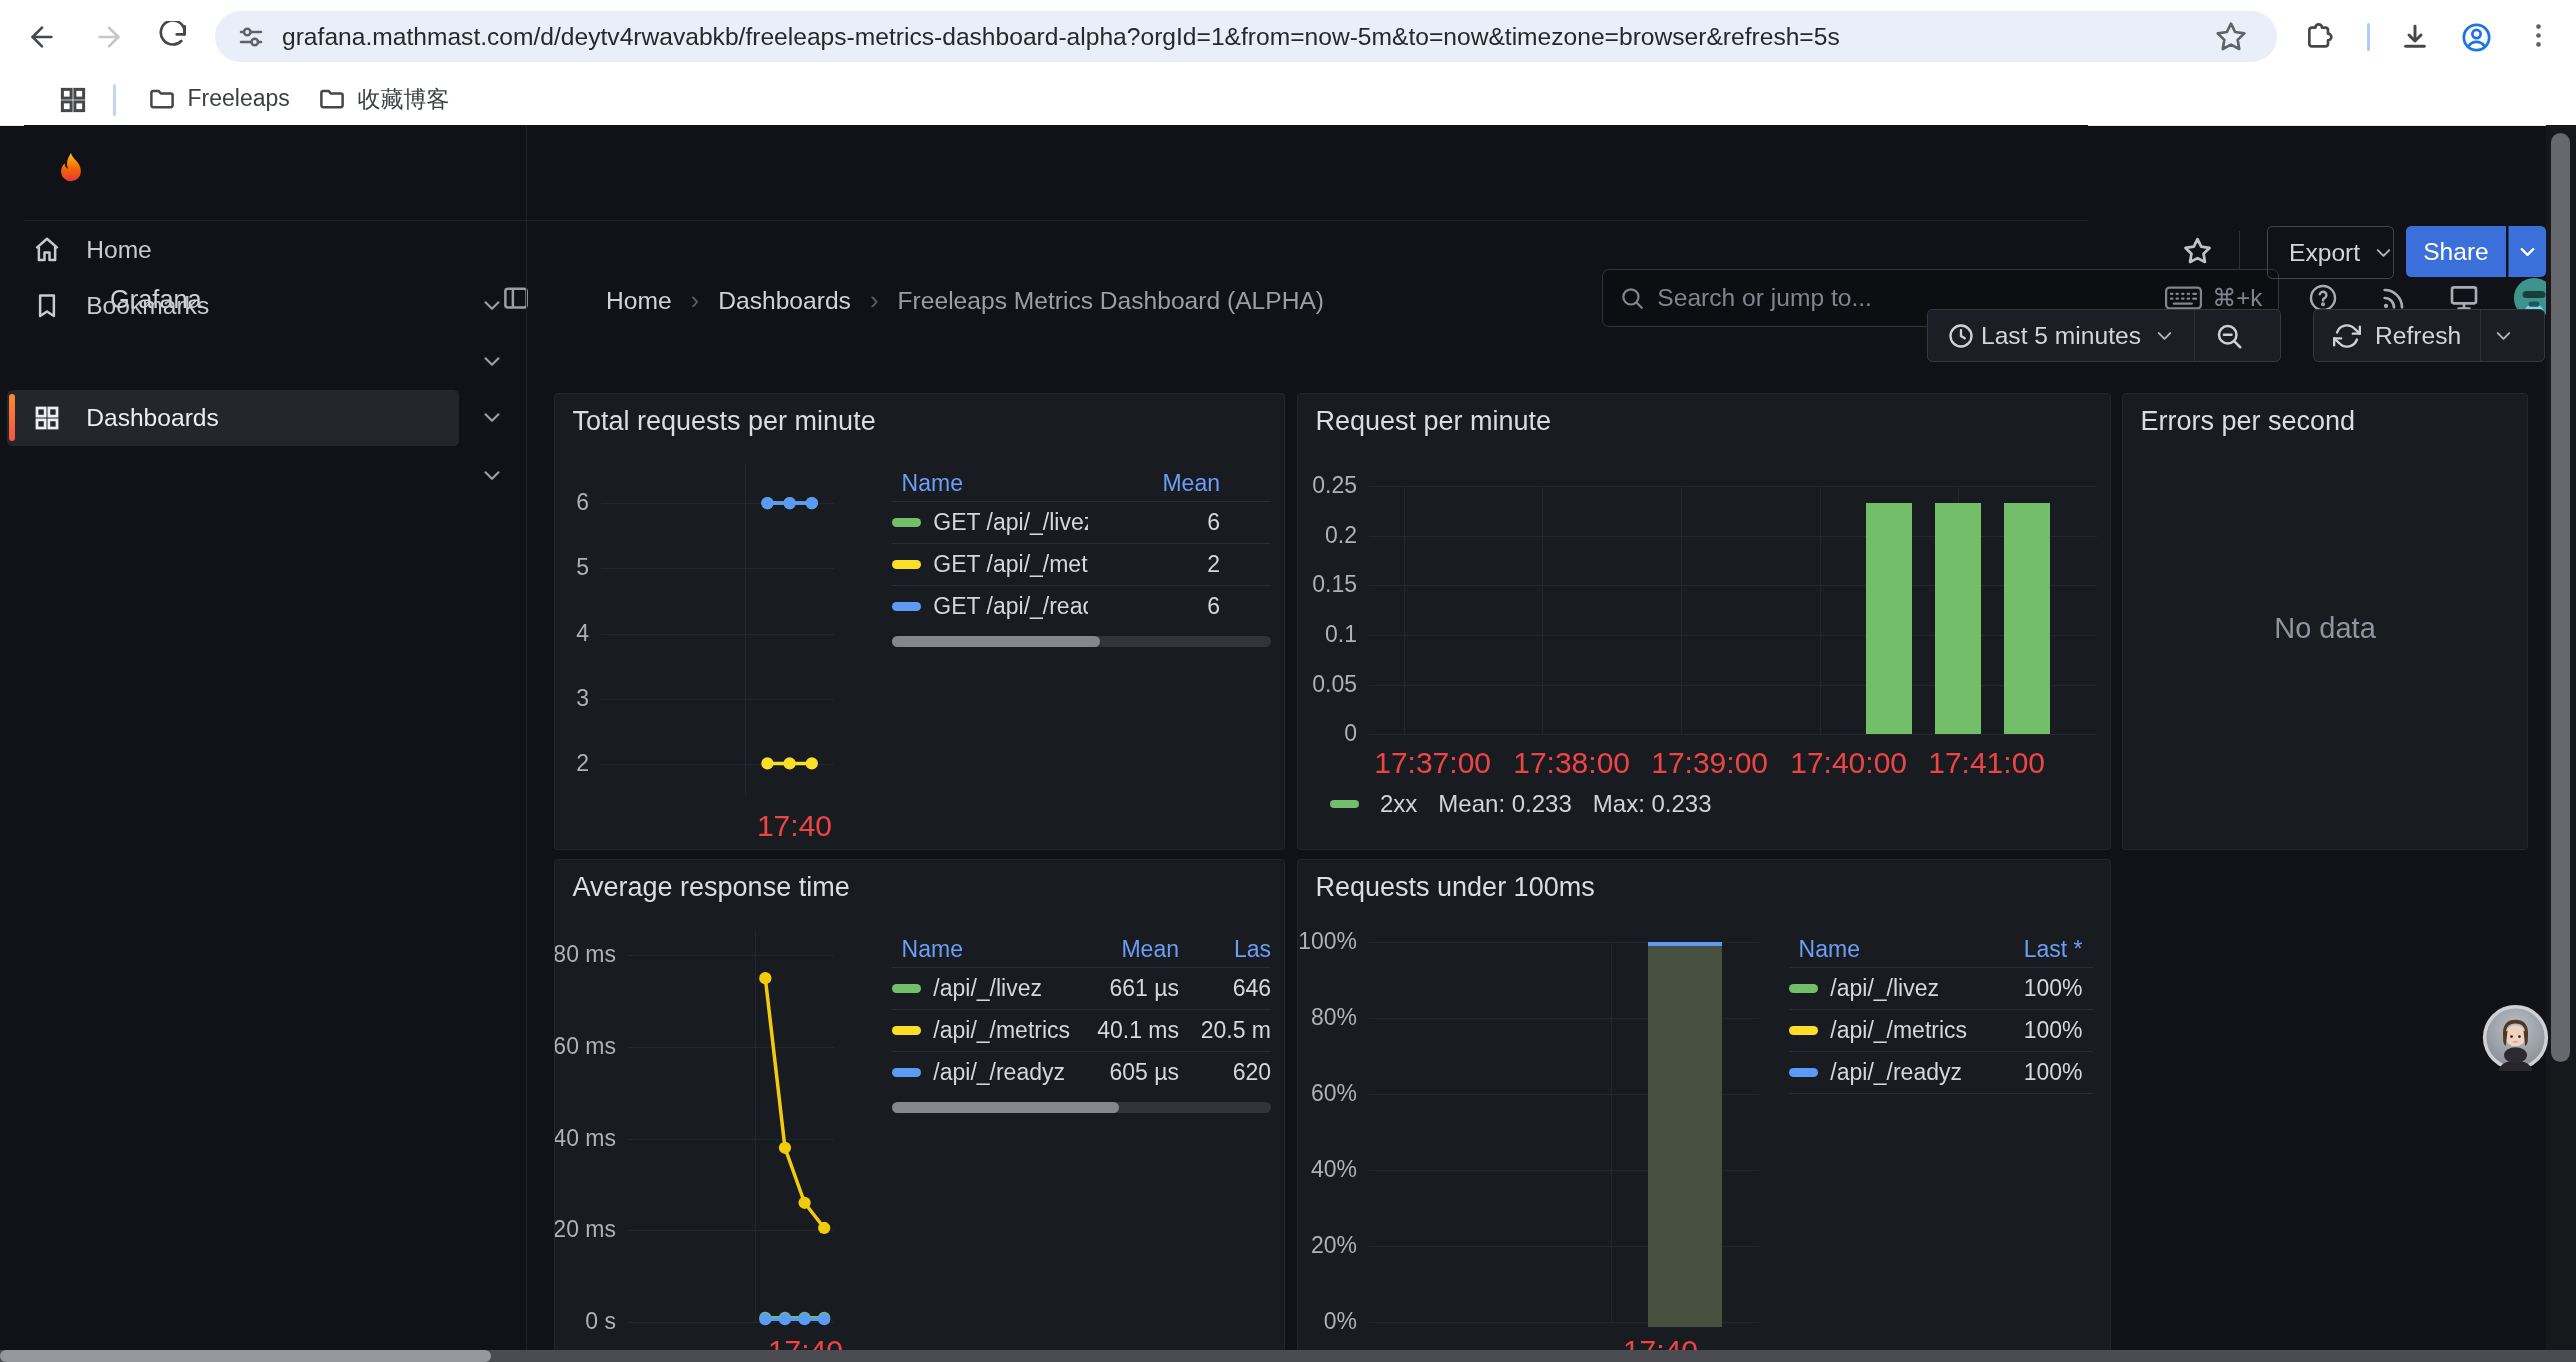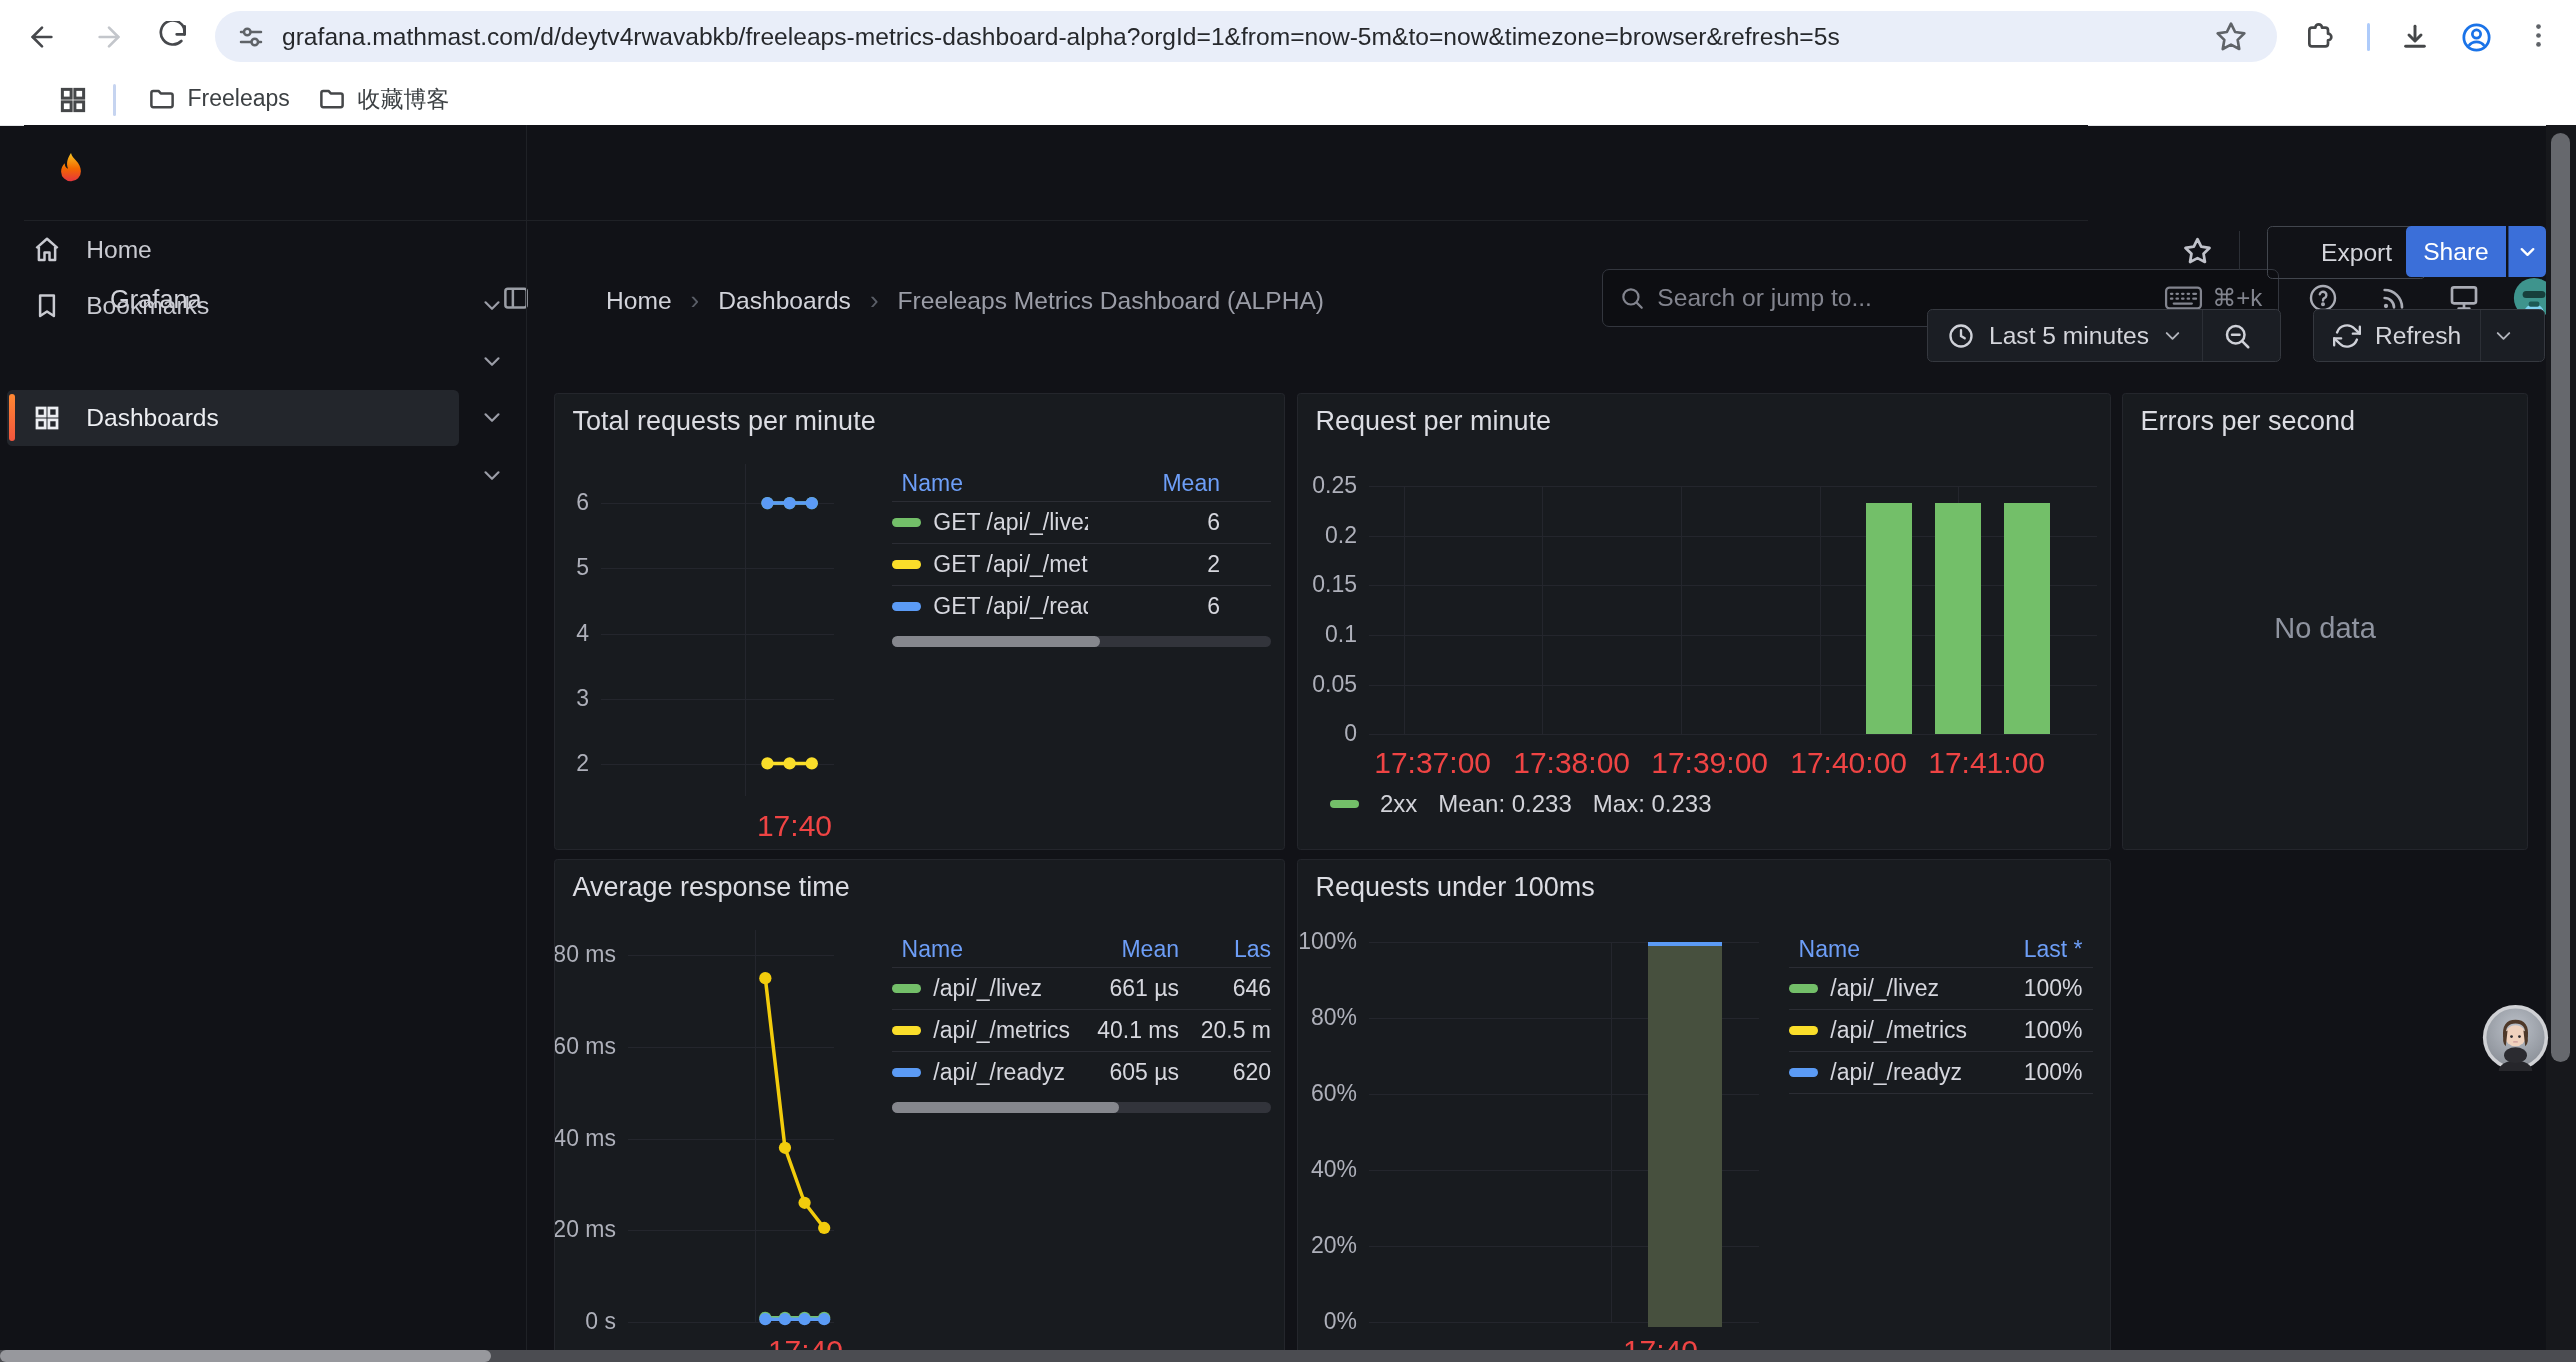--- a/index.html
+++ b/index.html
@@ -282,21 +282,21 @@
         </svg>
       </span>
   </div>
 
   <span class="abs" style="left:2181px;top:235px;color:#c0c2ca;">
     <svg width="33" height="33" viewBox="0 0 24 24" fill="none" stroke="currentColor" stroke-width="2" stroke-linejoin="round">
         <path d="M12 3l2.7 5.5 6 .9-4.3 4.2 1 6L12 16.8 6.6 19.6l1-6L3.3 9.4l6-.9z"></path>
       </svg>
   </span>
   <span class="abs vdiv" style="left:2239px;top:231px;height:39px;"></span>
-  <div class="abs btn ghost" style="left:2267px;top:226px;width:125px;height:51px;padding-left:32px;">
+  <div class="abs btn ghost" style="left:2267px;top:226px;width:125px;height:51px;">
     <span style="margin-left:21px;">Export</span>
     <span style="margin-left:12.3px;color:#b3b5bd;">
         <svg width="23" height="23" viewBox="0 0 24 24" fill="none" stroke="currentColor" stroke-width="2" stroke-linecap="round" stroke-linejoin="round">
           <path d="M6 9.5l6 6 6-6"></path>
         </svg>
       </span>
   </div>
   <div class="abs btn blue" style="left:2406px;top:226px;width:100px;height:51px;border-radius:5.3px 0 0 5.3px;justify-content:center;">
     <span>Share</span>
   </div>
@@ -308,21 +308,21 @@
       </span>
   </div>
 
   <div class="abs btn tool" style="left:1927px;top:309px;width:352px;height:51px;">
     <span style="margin-left:19px;color:#cfd1d8;">
       <svg width="28" height="28" viewBox="0 0 24 24" fill="none" stroke="currentColor" stroke-width="2" stroke-linecap="round">
           <circle cx="12" cy="12" r="9"></circle>
           <path d="M12 7v5l3.2 2"></path>
         </svg>
     </span>
-    <span style="margin-left:14px;">Last 5 minutes</span>
+    <span style="margin-left:6px;">Last 5 minutes</span>
     <span style="margin-left:12.3px;color:#b3b5bd;">
         <svg width="23" height="23" viewBox="0 0 24 24" fill="none" stroke="currentColor" stroke-width="2" stroke-linecap="round" stroke-linejoin="round">
           <path d="M6 9.5l6 6 6-6"></path>
         </svg>
       </span>
     <span class="vdiv" style="margin-left:17.5px;height:51px;"></span>
     <span style="margin-left:19px;color:#cfd1d8;">
       <svg width="30" height="30" viewBox="0 0 24 24" fill="none" stroke="currentColor" stroke-width="2" stroke-linecap="round">
           <circle cx="11" cy="11" r="7"></circle>
           <line x1="8" y1="11" x2="14" y2="11"></line>

